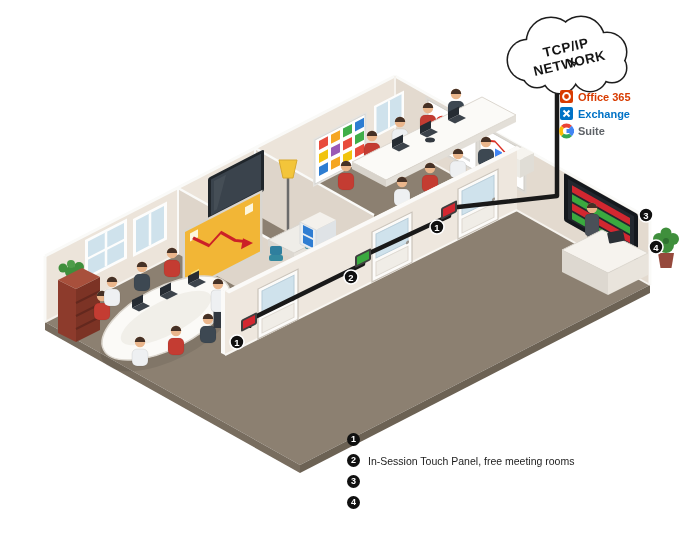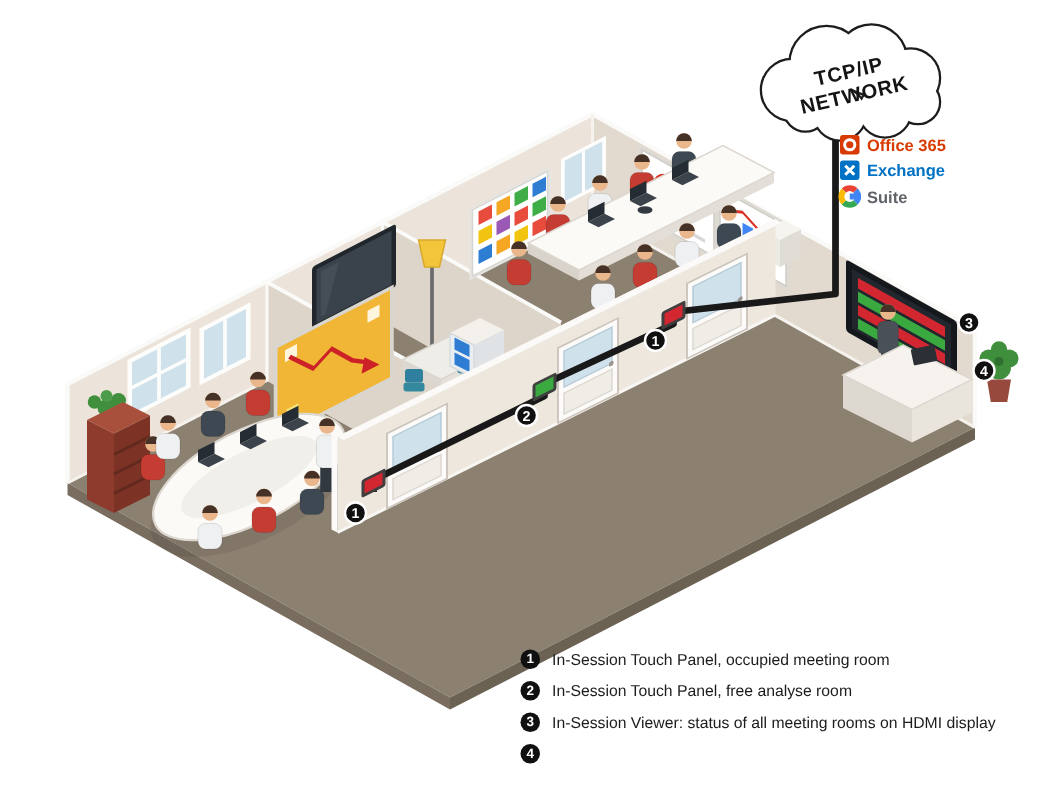--- a/index.html
+++ b/index.html
@@ -357,27 +357,25 @@
   </g>
   <g transform="translate(656,247)">
     <circle r="7" fill="#101010" stroke="#fff" stroke-width="1.6"></circle>
     <text class="badge-t" y="3.5">4</text>
   </g>
 </svg>
 
   <div class="legend">
     <div class="legend-row">
       <span class="legend-badge">1</span>
-      <span class="legend-text">In-Session Touch Panel, occupied meeting room</span>
     </div>
     <div class="legend-row">
       <span class="legend-badge">2</span>
-      <span class="legend-text">In-Session Touch Panel, free analyse room</span>
+      <span class="legend-text">In-Session Touch Panel, free meeting rooms</span>
     </div>
     <div class="legend-row">
       <span class="legend-badge">3</span>
-      <span class="legend-text">In-Session Viewer: status of all meeting rooms on HDMI display</span>
     </div>
     <div class="legend-row">
       <span class="legend-badge">4</span>
     </div>
   </div>
 </div>
 
 </body></html>

